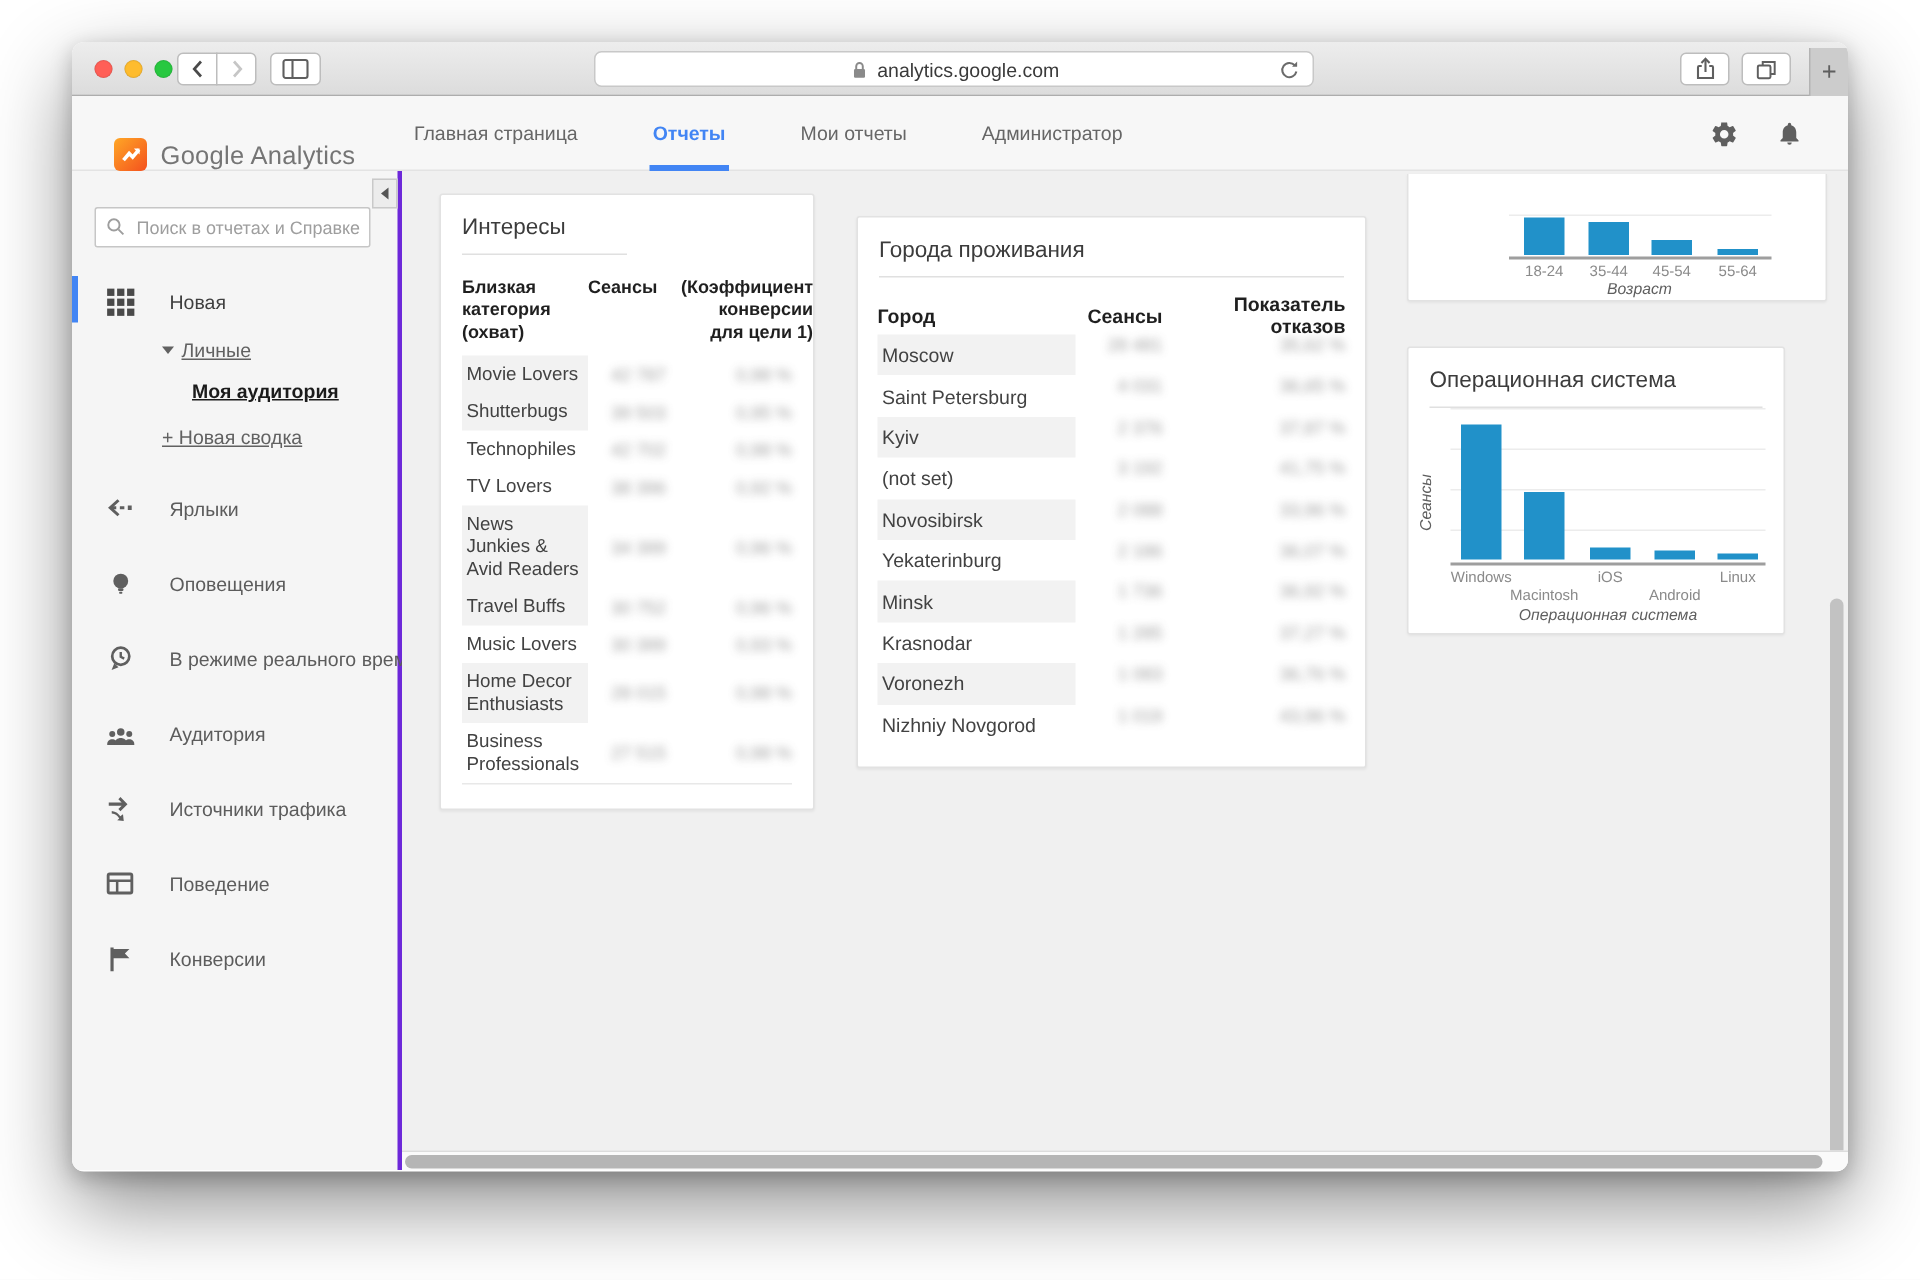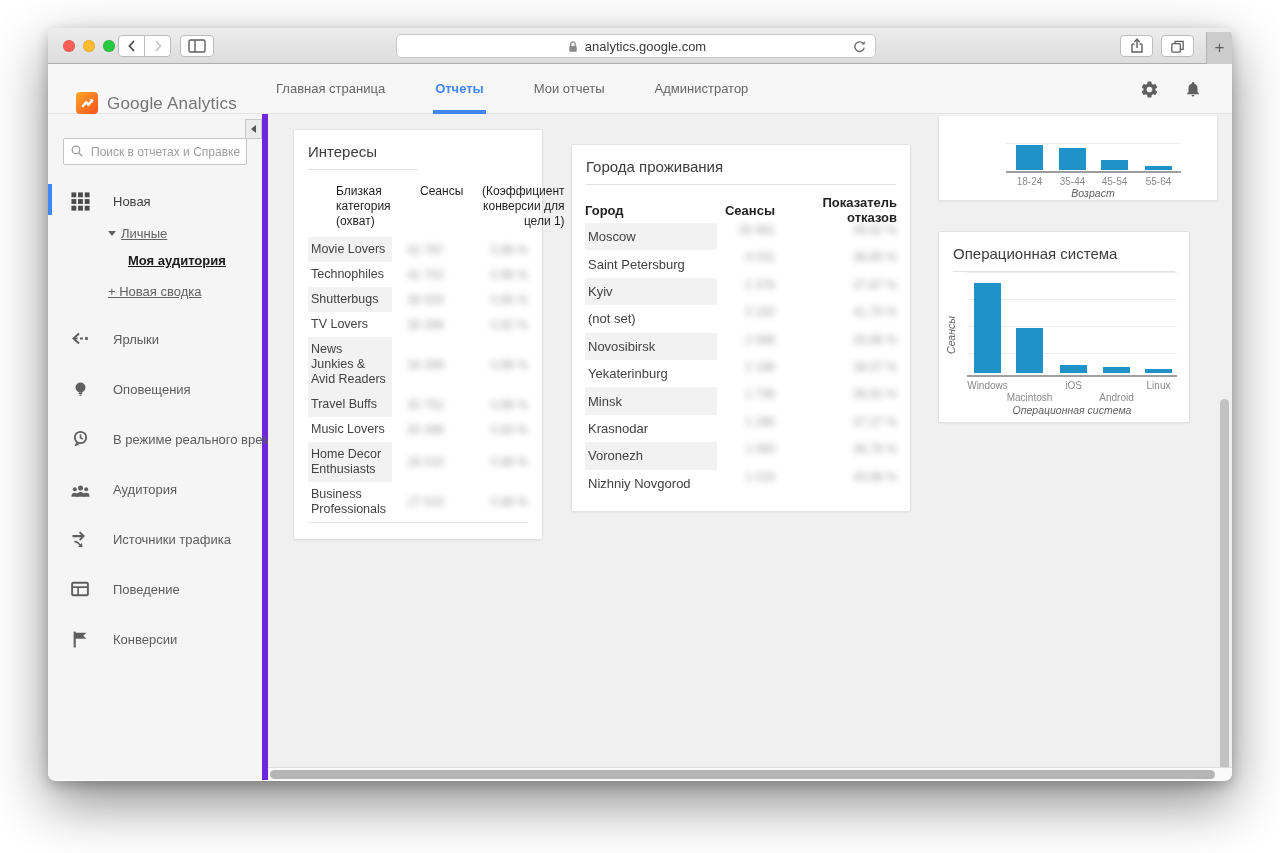--- a/index.html
+++ b/index.html
@@ -31,21 +31,21 @@
   .logo { position:absolute; left:28px; top:0; height:50px; display:flex; align-items:flex-end; gap:9px; }
   .logo-badge { width:22px; height:22px; border-radius:4px; background:linear-gradient(135deg,#ffa726,#f4511e); display:flex; align-items:center; justify-content:center; }
   .logo-text { font-size:17px; color:#757575; letter-spacing:.2px; }
   .ga-tabs { position:absolute; left:228px; top:0; height:50px; display:flex; gap:50px; }
   .gtab { position:relative; line-height:50px; font-size:13px; color:#666; cursor:pointer;text-align:right; }
   .gtab.active { color:#4285f4; font-weight:bold; }
   .gtab.active::after { content:""; position:absolute; left:-2px; right:-2px; bottom:0; height:4px; background:#4285f4; }
   .hicons { position:absolute; right:30px; top:0; height:50px; display:flex; align-items:center; gap:25px; }
   
   .main { position:relative; display:flex; height:666px; }
-  .sidebar { position:relative; width:220px; background:#f5f5f5; border-right:6px solid #6d28d9; flex:0 0 220px; }
+  .sidebar { position:relative; width:220px; background:#f5f5f5; border-right:3px solid #6d28d9; flex:0 0 220px; }
   .collapse-btn { position:absolute; right:0; top:5px; width:17px; height:20px; background:#ececec; border:1px solid #c9c9c9; display:flex; align-items:center; justify-content:center; }
   .collapse-tri { width:0; height:0; border-top:4px solid transparent; border-bottom:4px solid transparent; border-right:5px solid #555; }
   .search-wrap { position:absolute; left:15px; top:24px; width:184px; height:27px; }
   .search-wrap input { width:100%; height:100%; border:1px solid #c6c6c6; border-radius:2px; background:#fff; padding:0 6px 0 27px; font-size:12px; color:#444;
                        font-family:"Liberation Sans","DejaVu Sans",sans-serif; }
   .search-wrap input::placeholder { color:#9e9e9e; }
   .search-ic { position:absolute; left:7px; top:6px; }
   .active-bar { position:absolute; left:0; top:70px; width:4px; height:31px; background:#4285f4; }
   .srow { position:absolute; left:0; width:100%; height:26px; display:flex; align-items:center; cursor:pointer; }
   .srow .sic { position:absolute; left:21px; width:22px; display:flex; justify-content:center; }
@@ -57,21 +57,21 @@
   .sel-summary { font-weight:bold; color:#1b1b1b; }
   
   .content { position:relative; flex:1; background:#f0f0f0; overflow:hidden; }
   .card { position:absolute; background:#fff; border:1px solid #e2e2e2; border-radius:2px; box-shadow:0 1px 2px rgba(0,0,0,.05); }
   .card-title { font-size:15px; color:#3c3c3c; padding:13px 14px 0 14px; }
   .title-line { border-bottom:1px solid #e0e0e0; margin:9px 14px 0 14px; }
   
   #interests-card { left:25px; top:15px; width:250px; padding-bottom:16px; }
   #interests-card .title-line { width:110px; margin-right:0; }
   .itable { margin:14px 14px 0 14px; font-size:12px; }
-  .ihead { display:flex; font-weight:normal; color:#1f1f1f; line-height:15px; margin-bottom:8px;margin-left:28px; }
+  .ihead { display:flex; font-weight:bold; color:#1f1f1f; line-height:15px; margin-bottom:8px; }
   .ih1 { flex:0 0 84px; }
   .ih2 { flex:0 0 62px; }
   .ih3 { flex:1; text-align:right; }
   .irow { display:flex; align-items:center; }
   .icat { flex:0 0 84px; font-size:12.5px; color:#424242; line-height:15px; padding:5px 4px 5px 3px; align-self:stretch; }
   .irow.odd .icat { background:#f2f2f2; }
   .ival { flex:0 0 62px; text-align:right; padding-right:10px; }
   .iconv { flex:1; text-align:right; }
   .irow:last-child { border-bottom:1px solid #e8e8e8; }
   .blur { filter:blur(3px); color:#8f8f8f; font-size:12px; opacity:.85; }
@@ -316,29 +316,29 @@
               <div class="ih1">Близкая категория (охват)</div>
               <div class="ih2">Сеансы</div>
               <div class="ih3">(Коэффициент конверсии для цели 1)</div>
             </div>
             <div id="int-rows">
                 <div class="irow odd">
                   <div class="icat">Movie Lovers</div>
                   <div class="ival blur">42 787</div>
                   <div class="iconv blur">0,98 %</div>
                 </div>
+                <div class="irow odd">
+                  <div class="icat">Shutterbugs</div>
+                  <div class="ival blur">39 503</div>
+                  <div class="iconv blur">0,95 %</div>
+                </div>
                 <div class="irow">
                   <div class="icat">Technophiles</div>
                   <div class="ival blur">42 702</div>
                   <div class="iconv blur">0,98 %</div>
-                </div>
-                <div class="irow odd">
-                  <div class="icat">Shutterbugs</div>
-                  <div class="ival blur">39 503</div>
-                  <div class="iconv blur">0,95 %</div>
                 </div>
                 <div class="irow">
                   <div class="icat">TV Lovers</div>
                   <div class="ival blur">38 396</div>
                   <div class="iconv blur">0,92 %</div>
                 </div>
                 <div class="irow odd">
                   <div class="icat">News Junkies &amp; Avid Readers</div>
                   <div class="ival blur">34 399</div>
                   <div class="iconv blur">0,96 %</div>

